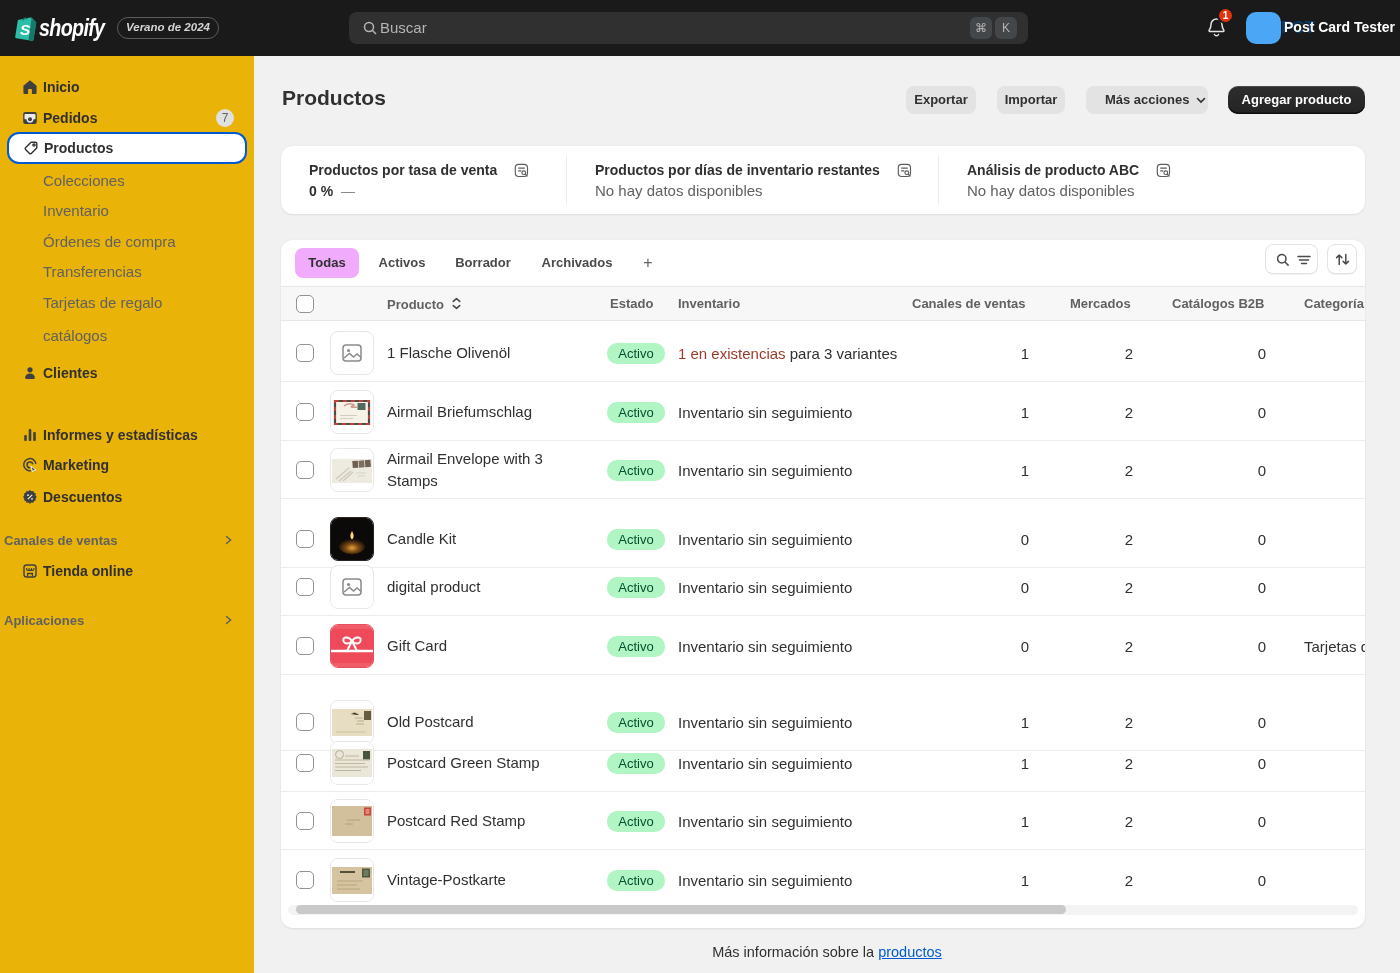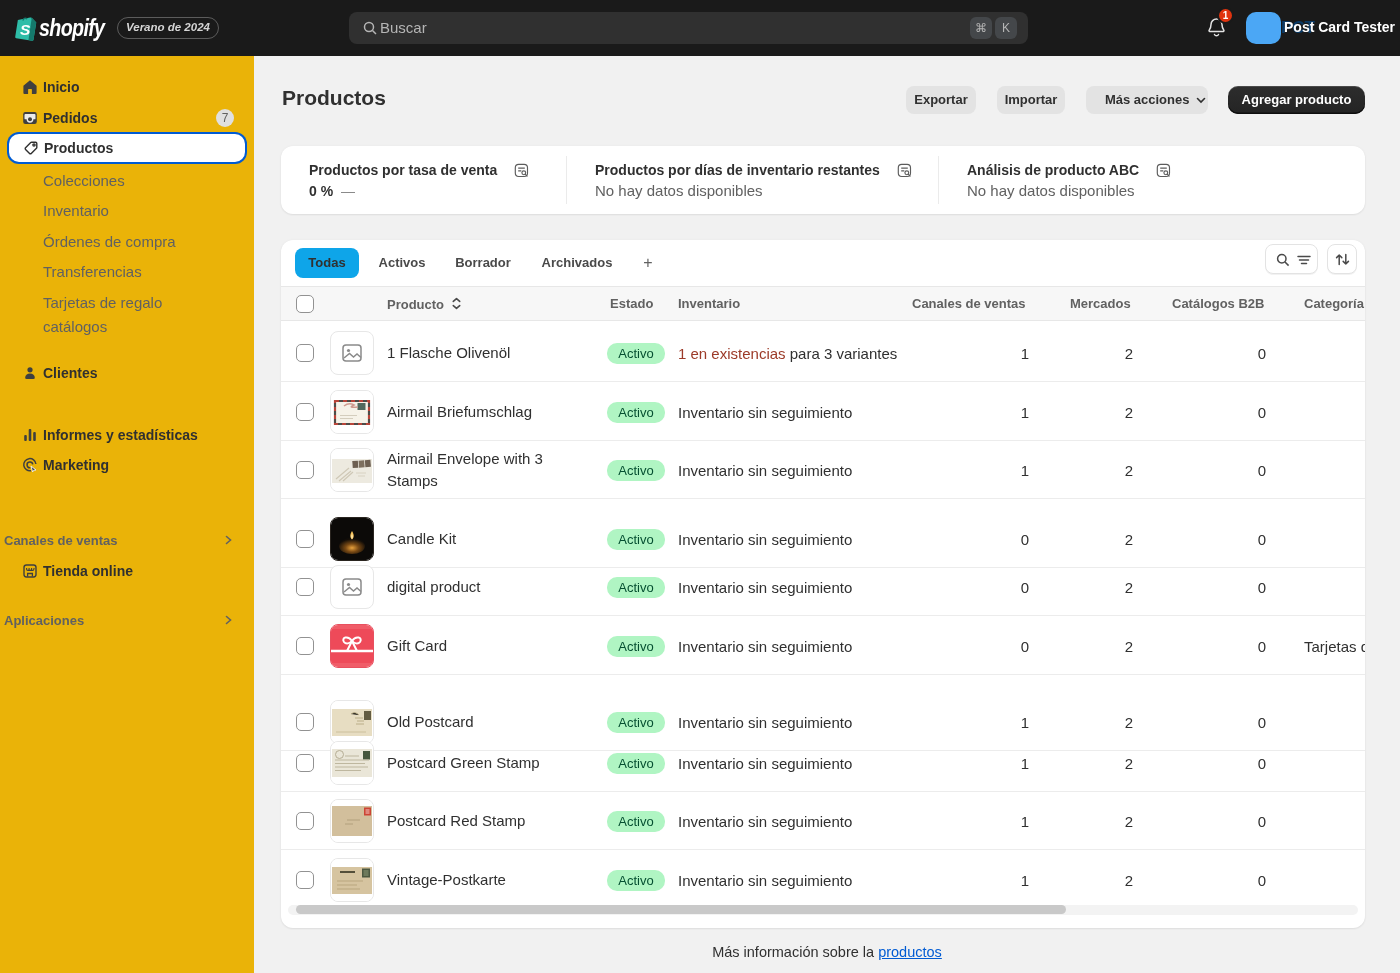--- a/index.html
+++ b/index.html
@@ -46,21 +46,21 @@
   
   .metrics { position:absolute; left:281px; top:146px; width:1084px; height:68px; background:#fff; border-radius:12px; box-shadow:0 1px 2px rgba(0,0,0,.07), 0 0 3px rgba(0,0,0,.04); }
   .mdiv { position:absolute; top:10px; width:1px; height:48px; background:#ebebeb; }
   .mtitle { position:absolute; top:14px; font-size:14px; font-weight:700; color:#303030; white-space:nowrap; }
   .mval { position:absolute; top:37px; font-size:14px; font-weight:700; color:#303030; }
   .msub { position:absolute; top:36px; font-size:15px; color:#616161; white-space:nowrap; }
   .micon { position:relative; top:3px; margin-left:13px; }
   
   .tcard { position:absolute; left:281px; top:240px; width:1084px; height:688px; background:#fff; border-radius:12px; box-shadow:0 1px 2px rgba(0,0,0,.07), 0 0 3px rgba(0,0,0,.04); overflow:hidden; }
   .tab { position:absolute; top:8px; height:30px; border-radius:8px; font-size:13px; font-weight:600; color:#4a4a4a; text-align:center; line-height:30px; }
-  .tab.sel { background:#0ea5e9; color:#303030; }
+  .tab.sel { background:#f0abfc; color:#303030; }
   .iconbtn { position:absolute; top:4px; height:30px; background:#fff; border:1px solid #e3e3e3; border-radius:8px; box-shadow:0 1px 0 rgba(0,0,0,.05); }
   .thead { position:absolute; left:0; top:46px; width:1084px; height:35px; background:#f7f7f7; border-top:1px solid #e7e7e7; border-bottom:1px solid #e7e7e7; }
   .th { position:absolute; top:9px; font-size:13px; font-weight:700; color:#616161; white-space:nowrap; }
   .checkbox { position:absolute; width:18px; height:18px; border:1.4px solid #929292; border-radius:5px; background:#fff; }
   .trow { position:absolute; left:0; width:1084px; height:58px; border-bottom:1px solid #ececec; }
   .thumb { position:absolute; left:49px; top:7px; width:44px; height:44px; border-radius:8px; border:1px solid #e7e7e7; background:#fff; overflow:hidden; }
   .pname { position:absolute; left:106px; font-size:15px; color:#303030; width:185px; line-height:22px; }
   .badge { position:absolute; left:326px; width:58px; height:21px; background:#b0f5c3; border-radius:10px; font-size:13px; font-weight:400; color:#054f31; text-align:center; line-height:21px; }
   .inv { position:absolute; left:397px; font-size:15px; color:#303030; white-space:nowrap; }
   .num { position:absolute; font-size:15px; color:#303030; text-align:right; width:40px; }
@@ -131,21 +131,21 @@
     </div>
     <div class="nav-sub" style="top:171px;">
       <div class="nlabel">Órdenes de compra</div>
     </div>
     <div class="nav-sub" style="top:201px;">
       <div class="nlabel">Transferencias</div>
     </div>
     <div class="nav-sub" style="top:232px;">
       <div class="nlabel">Tarjetas de regalo</div>
     </div>
-    <div class="nav-sub" style="top:256px;text-align:center;">
+    <div class="nav-sub" style="top:265px;text-align:center;">
       <div class="nlabel">catálogos</div>
     </div>
     <div class="nav-item" style="top:303px;">
       <svg class="nicon" viewBox="0 0 16 16" fill="#3f3f3f">
         <circle cx="8" cy="4.8" r="2.6"></circle>
         <path d="M8 8.6 c3 0 4.8 1.8 4.8 4.1 q0 1.3 -1.3 1.3 h-7 q-1.3 0 -1.3 -1.3 C3.2 10.4 5 8.6 8 8.6 Z"></path>
       </svg>
       <div class="nlabel">Clientes</div>
     </div>
     <div class="nav-item" style="top:365px;">
@@ -156,20 +156,29 @@
       </svg>
       <div class="nlabel">Informes y estadísticas</div>
     </div>
     <div class="nav-item" style="top:395px;">
       <svg class="nicon" viewBox="0 0 16 16" fill="none" stroke="#3f3f3f" stroke-width="1.5">
         <path d="M13.9 7 A6.1 6.1 0 1 0 9 13.7"></path>
         <path d="M10.8 7.4 A2.9 2.9 0 1 0 8.4 10.8"></path>
         <path d="M9 9 l1.6 6 l1.2 -1.8 l2.2 -.2 Z" fill="#3f3f3f" stroke="#ebebeb" stroke-width="1"></path>
       </svg>
       <div class="nlabel">Marketing</div>
+    </div>
+    <div class="nav-item" style="top:427px;">
+      <svg class="nicon" viewBox="0 0 16 16" fill="#3f3f3f">
+        <path d="M8 1.2 l1.7 1.4 2.2 -.3 .8 2 2 .8 -.3 2.2 L15.8 9 l-1.4 1.7 .3 2.2 -2 .8 -.8 2 -2.2 -.3 L8 16.8 6.3 15.4 4.1 15.7 3.3 13.7 1.3 12.9 1.6 10.7 .2 9 1.6 7.3 1.3 5.1 3.3 4.3 4.1 2.3 6.3 2.6 Z" transform="scale(.88) translate(1,0)"></path>
+        <path d="M5.8 10.2 l4.4 -4.4" stroke="#ebebeb" stroke-width="1.2"></path>
+        <circle cx="6" cy="6.2" r=".9" fill="#ebebeb"></circle>
+        <circle cx="10" cy="9.8" r=".9" fill="#ebebeb"></circle>
+      </svg>
+      <div class="nlabel">Descuentos</div>
     </div>
     <div class="nav-sec" style="top:477px;">Canales de ventas</div>
     <svg class="nav-chev" style="top:479px;" width="9" height="10" viewBox="0 0 9 10" fill="none" stroke="#616161" stroke-width="1.6" stroke-linecap="round">
       <path d="M2.5 1.5 L6.5 5 L2.5 8.5"></path>
     </svg>
     <div class="nav-item" style="top:501px;">
       <svg class="nicon" viewBox="0 0 16 16" fill="none" stroke="#3f3f3f" stroke-width="1.4">
         <rect x="2" y="2" width="12" height="12" rx="2.4"></rect>
         <path d="M4.6 5 v1.2 M7.1 5 v1.2 M9.6 5 v1.2 M12 5 v1.2 M4.6 6.2 a1.2 1.2 0 0 0 2.4 0 a1.2 1.2 0 0 0 2.4 0 a1.2 1.2 0 0 0 2.4 0" stroke-width="1.1"></path>
         <path d="M5.6 13.5 v-3 h4.8 v3" stroke-width="1.3"></path>

